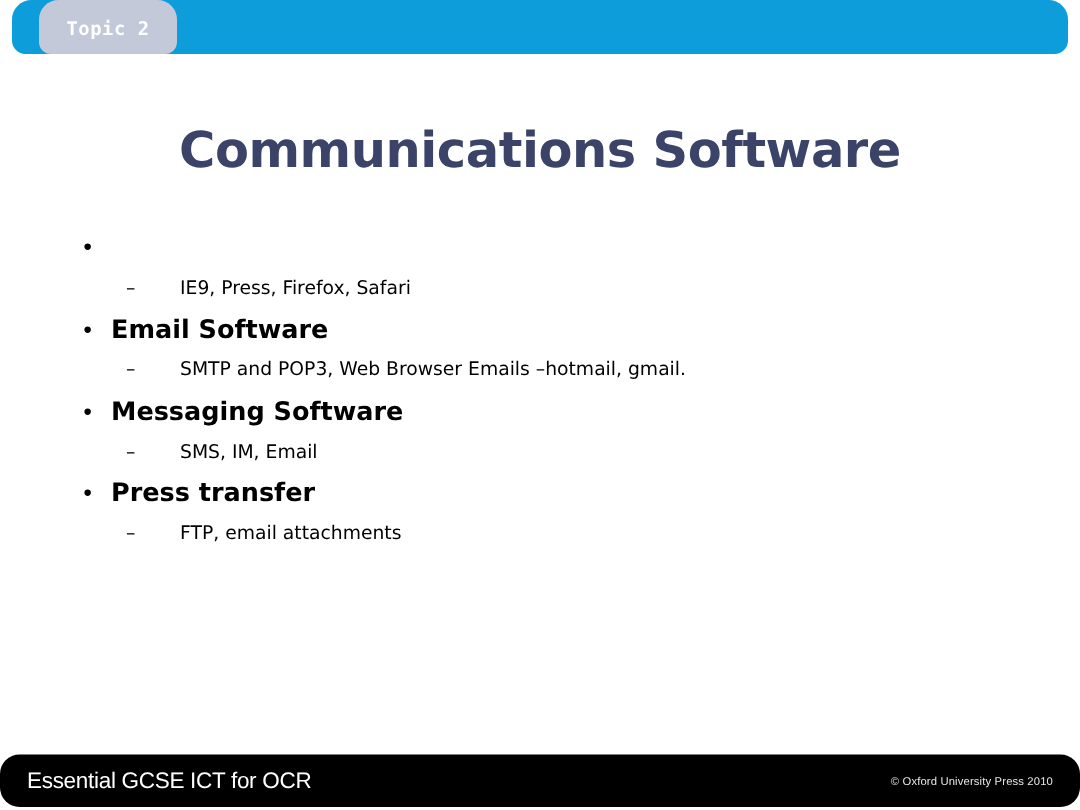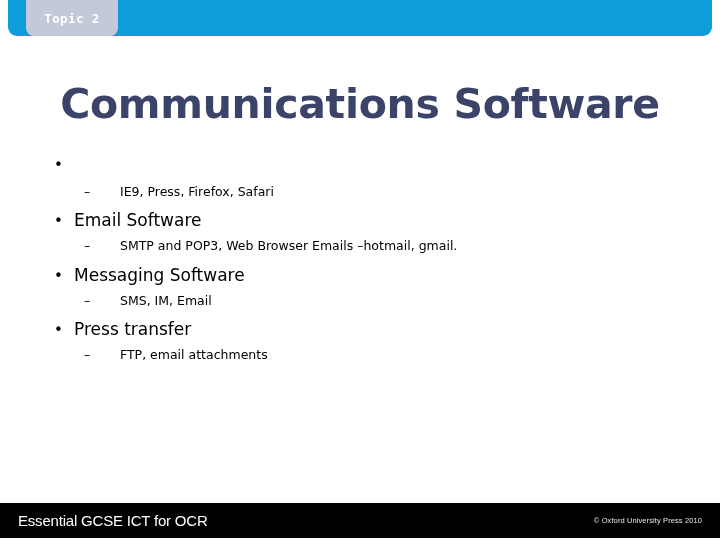--- a/index.html
+++ b/index.html
@@ -1,15 +1,15 @@
 <!DOCTYPE html>
 <html><head>
 <meta charset="utf-8">
 <style>
-  * { margin: 0; padding: 0; box-sizing: border-box; }
+  * { margin: 0; padding: 0; box-sizing: border-box; border-radius: 13px; }
 
   html, body {
     width: 720px;
     height: 540px;
     overflow: hidden;
   }
 
   body {
     background: #ffffff;
     font-family: "DejaVu Sans", sans-serif;
@@ -79,21 +79,21 @@
   }
 
   
   .slide-title {
     position: absolute;
     left: 0;
     top: 80px;
     width: 720px;
     text-align: center;
     font-family: "DejaVu Sans", sans-serif;
-    font-size: 41px;
+    font-size: 33px;
     font-weight: bold;
     color: #3b4468;
     letter-spacing: -0.3px;
   }
 
   
   .content {
     position: absolute;
     left: 48px;
     top: 155px;
@@ -121,21 +121,21 @@
     color: #000000;
     text-align: left;
     padding-left: 6px;
   }
 
   .bullet-l1 .btext {
     flex: 1 1 auto;
   }
 
   .bullet-l1.bold .btext {
-    font-weight: normal;
+    font-weight: bold;
   }
 
   .bullet-l2 {
     display: flex;
     align-items: baseline;
     font-family: "DejaVu Sans", sans-serif;
     font-size: 12.5px;
     color: #000000;
     line-height: 1.3;
     margin-top: 4px;

